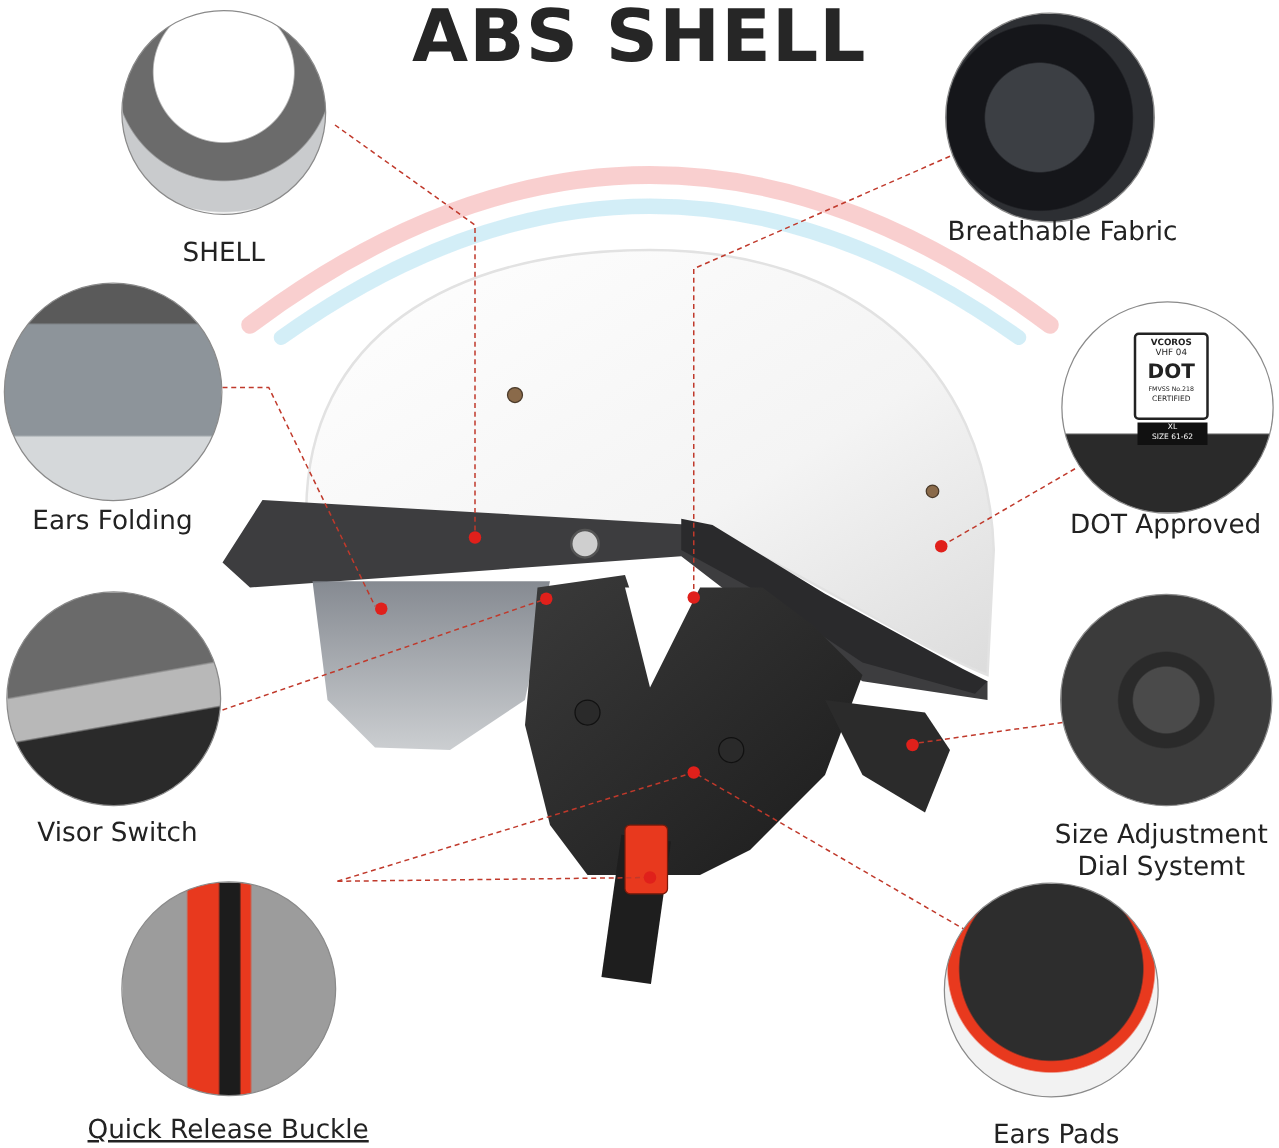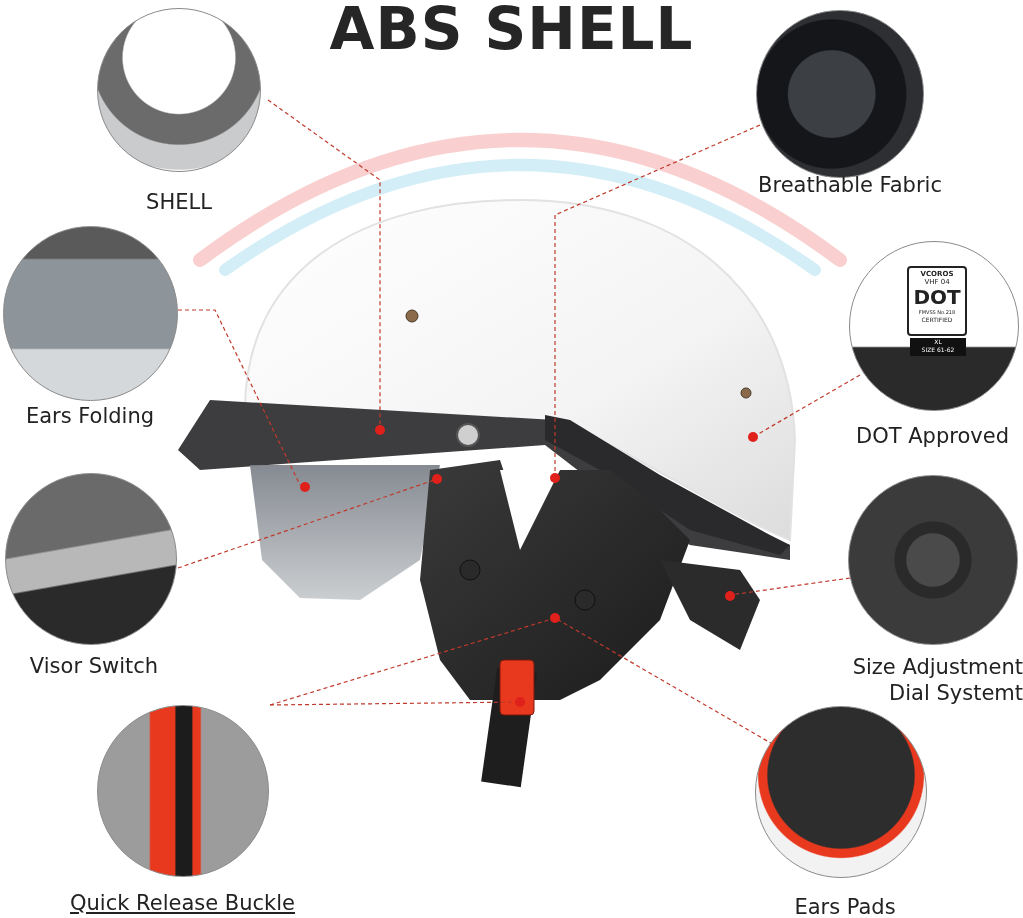--- a/index.html
+++ b/index.html
@@ -99,36 +99,36 @@
 
 <div class="circle" style="left:3px;top:226px;width:175px;height:175px;background:linear-gradient(180deg,#5a5a5a 0 18%, #8d949a 19% 70%, #d5d8da 71%);"></div>
 <div class="label" style="left:0;top:403px;width:180px;">
   <div>Ears Folding</div>
 </div>
 
 <div class="circle" style="left:849px;top:241px;width:170px;height:170px;background:linear-gradient(180deg,#ffffff 0 62%, #2a2a2a 63%);">
   <div style="position:absolute;left:57px;top:24px;width:60px;height:70px;border:2px solid #222;border-radius:4px;background:#fff;text-align:center;font-size:7px;line-height:8px;padding-top:2px;">
     <div style="font-weight:bold;">VCOROS</div>
     <div>VHF 04</div>
-    <div style="font-size:20px;line-height:22px;font-weight:bold;">DOT</div>
+    <div style="font-size:16px;line-height:22px;font-weight:bold;">DOT</div>
     <div style="font-size:5px;">FMVSS No.218</div>
     <div style="font-size:6px;">CERTIFIED</div>
   </div>
   <div style="position:absolute;left:60px;top:96px;width:56px;height:18px;background:#111;color:#fff;font-size:6px;text-align:center;line-height:8px;">
     <div>XL</div>
     <div><span>SIZE</span> <span>61-62</span></div>
   </div>
 </div>
-<div class="label" style="left:845px;top:423px;width:175px;">DOT Approved</div>
+<div class="label" style="left:845px;top:406px;width:175px;">DOT Approved</div>
 
 <div class="circle" style="left:5px;top:473px;width:172px;height:172px;background:linear-gradient(170deg,#6a6a6a 0 42%, #b8b8b8 43% 60%, #2a2a2a 61%);"></div>
 <div class="label" style="left:4px;top:653px;width:180px;">Visor Switch</div>
 
 <div class="circle" style="left:848px;top:475px;width:170px;height:170px;background:radial-gradient(circle at 50% 50%, #4a4a4a 0 22%, #2a2a2a 23% 32%, #3b3b3b 33% 75%, #d9d9d9 76%);"></div>
-<div class="label" style="left:835px;top:654px;width:188px;text-align:right;">
+<div class="label" style="left:835px;top:654px;width:188px;">
   <div>Size Adjustment</div>
   <div>Dial Systemt</div>
 </div>
 
 <div class="circle" style="left:97px;top:705px;width:172px;height:172px;background:linear-gradient(90deg,#9c9c9c 0 30%, #e8391e 31% 45%, #1c1c1c 46% 55%, #e8391e 56% 60%, #9c9c9c 61%);"></div>
 <div class="label" style="left:60px;top:890px;width:245px;text-decoration:underline;">Quick Release Buckle</div>
 
 <div class="circle" style="left:755px;top:706px;width:172px;height:172px;background:radial-gradient(circle at 50% 40%, #2d2d2d 0 55%, #e8391e 56% 62%, #f2f2f2 63%);"></div>
 <div class="label" style="left:760px;top:894px;width:170px;">Ears Pads</div>
 

